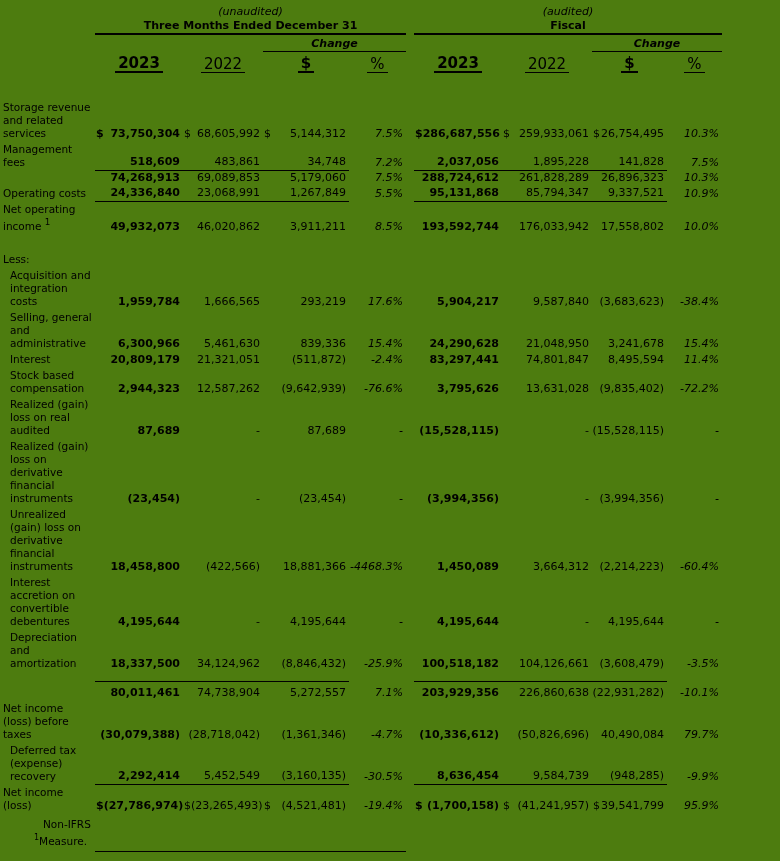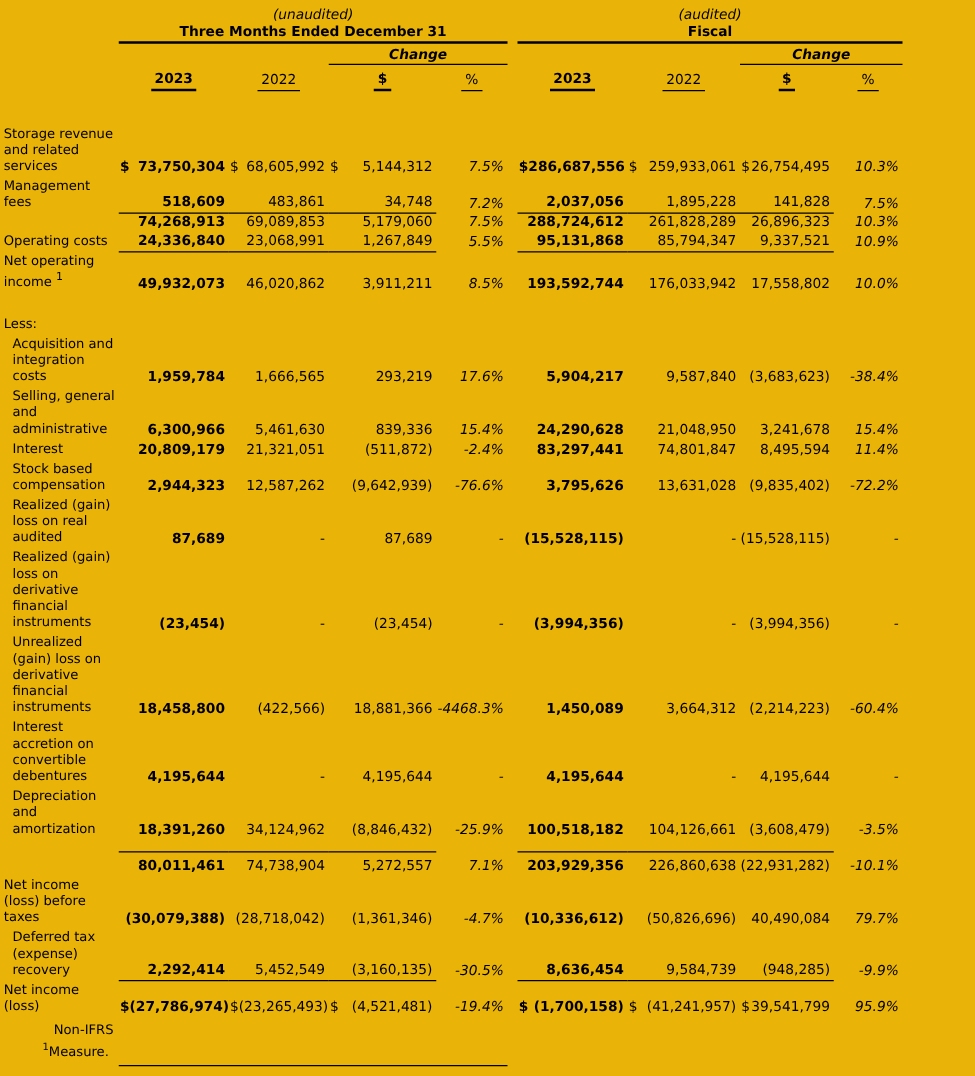--- a/index.html
+++ b/index.html
@@ -1,16 +1,16 @@
 <!DOCTYPE html>
 <html><head>
 <meta charset="utf-8">
 <style>
   html,body{margin:0;padding:0;background:#fff;color:#000;font-family:"DejaVu Sans",sans-serif;}
-  .sheet{width:780px;height:861px;box-sizing:border-box;padding:5px 0 0 3px;overflow:hidden;background:#eab308;position:relative;}
+  .sheet{width:780px;height:861px;box-sizing:border-box;padding:5px 0 0 3px;overflow:hidden;background:#4d7c0f;position:relative;}
   .trow{display:grid;grid-template-columns:92px 88px 80px 86px 57px 8px 88px 90px 75px 55px;align-items:end;}
   .cell{min-width:0;}
   .label{grid-column:1;font-size:10.5px;line-height:13px;padding:1px 2px 2px 0;}
   .label.indent{padding-left:7px;}
   .num{font-size:11px;line-height:13px;display:flex;justify-content:flex-end;align-items:baseline;white-space:nowrap;padding:0 3px 2px 0;overflow:visible;}
   .num.has-dollar{justify-content:space-between;}
   .num .dollar{padding-left:1px;}
   .c-q2023{grid-column:2;font-weight:bold;}
   .c-q2022{grid-column:3;}
   .c-qchg{grid-column:4;}
@@ -28,21 +28,21 @@
   
   .span-qgroup{grid-column:2/6;}
   .span-fgroup{grid-column:7/11;}
   .span-qchg{grid-column:4/6;}
   .span-fchg{grid-column:9/11;}
   .h-audit{font-size:11px;font-style:italic;text-align:center;padding-bottom:1px;}
   .h-period{font-size:11px;font-weight:bold;text-align:center;border-bottom:2px solid #000;padding-bottom:1px;}
   .h-change{font-size:11px;font-weight:bold;text-align:center;border-bottom:1.5px solid #000;padding-bottom:1px;font-style:italic;}
   .r-change{margin-top:2px;}
   .r-cols{margin-top:4px;margin-bottom:27px;}
-  .hcol{text-align:center;font-size:11px;line-height:14px;}
+  .hcol{text-align:center;font-size:15px;line-height:14px;}
   .hcol .ul{display:inline-block;border-bottom:2px solid #000;padding:0 3px 1px 3px;font-weight:bold;}
   .hcol .ul.thin{border-bottom-width:1px;font-weight:normal;}
   
   .footnote{grid-column:1/5;font-size:10.5px;line-height:13px;padding-top:4px;margin-left:31px;}
   .footnote .fn1{margin-left:9px;}
   .footnote sup{font-size:8px;}
   .bl{grid-column:2/6;border-bottom:1.5px solid #000;height:2px;margin-top:2px;}
 </style>
 </head>
 <body>
@@ -432,21 +432,21 @@
         <div class="cell num c-fchg">
           <span class="val">4,195,644</span>
         </div>
         <div class="cell num c-fpct">
           <span class="val">-</span>
         </div>
       </div>
       <div class="trow">
         <div class="cell label indent">Depreciation and amortization</div>
         <div class="cell num c-q2023">
-          <span class="val">18,391,260</span>
+          <span class="val">18,337,500</span>
         </div>
         <div class="cell num c-q2022">
           <span class="val">34,124,962</span>
         </div>
         <div class="cell num c-qchg">
           <span class="val">(8,846,432)</span>
         </div>
         <div class="cell num c-qpct">
           <span class="val">-25.9%</span>
         </div>

